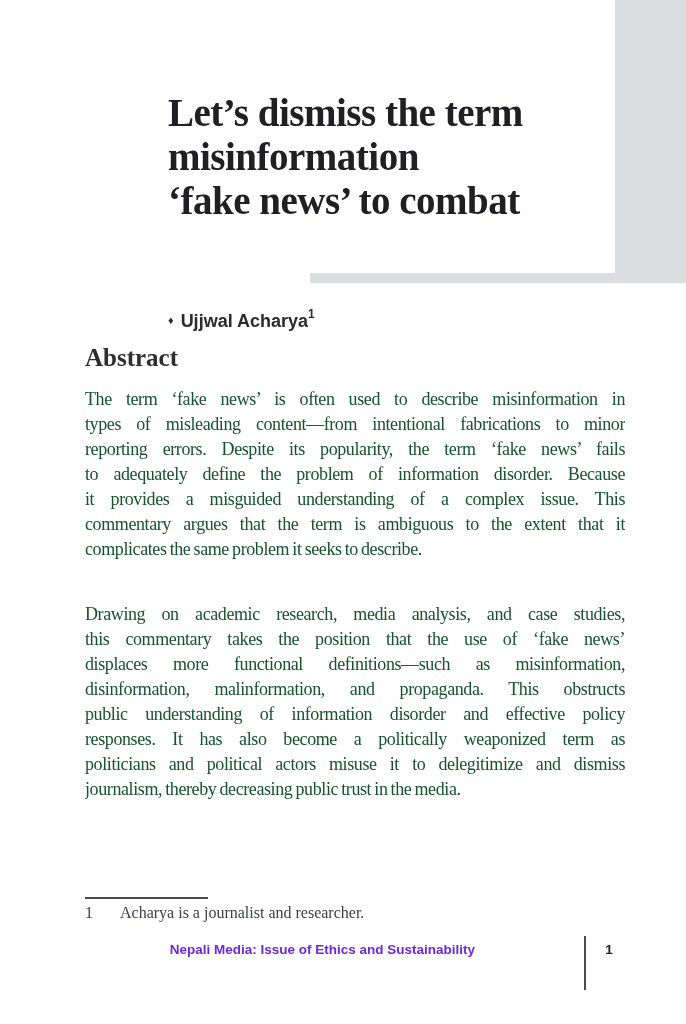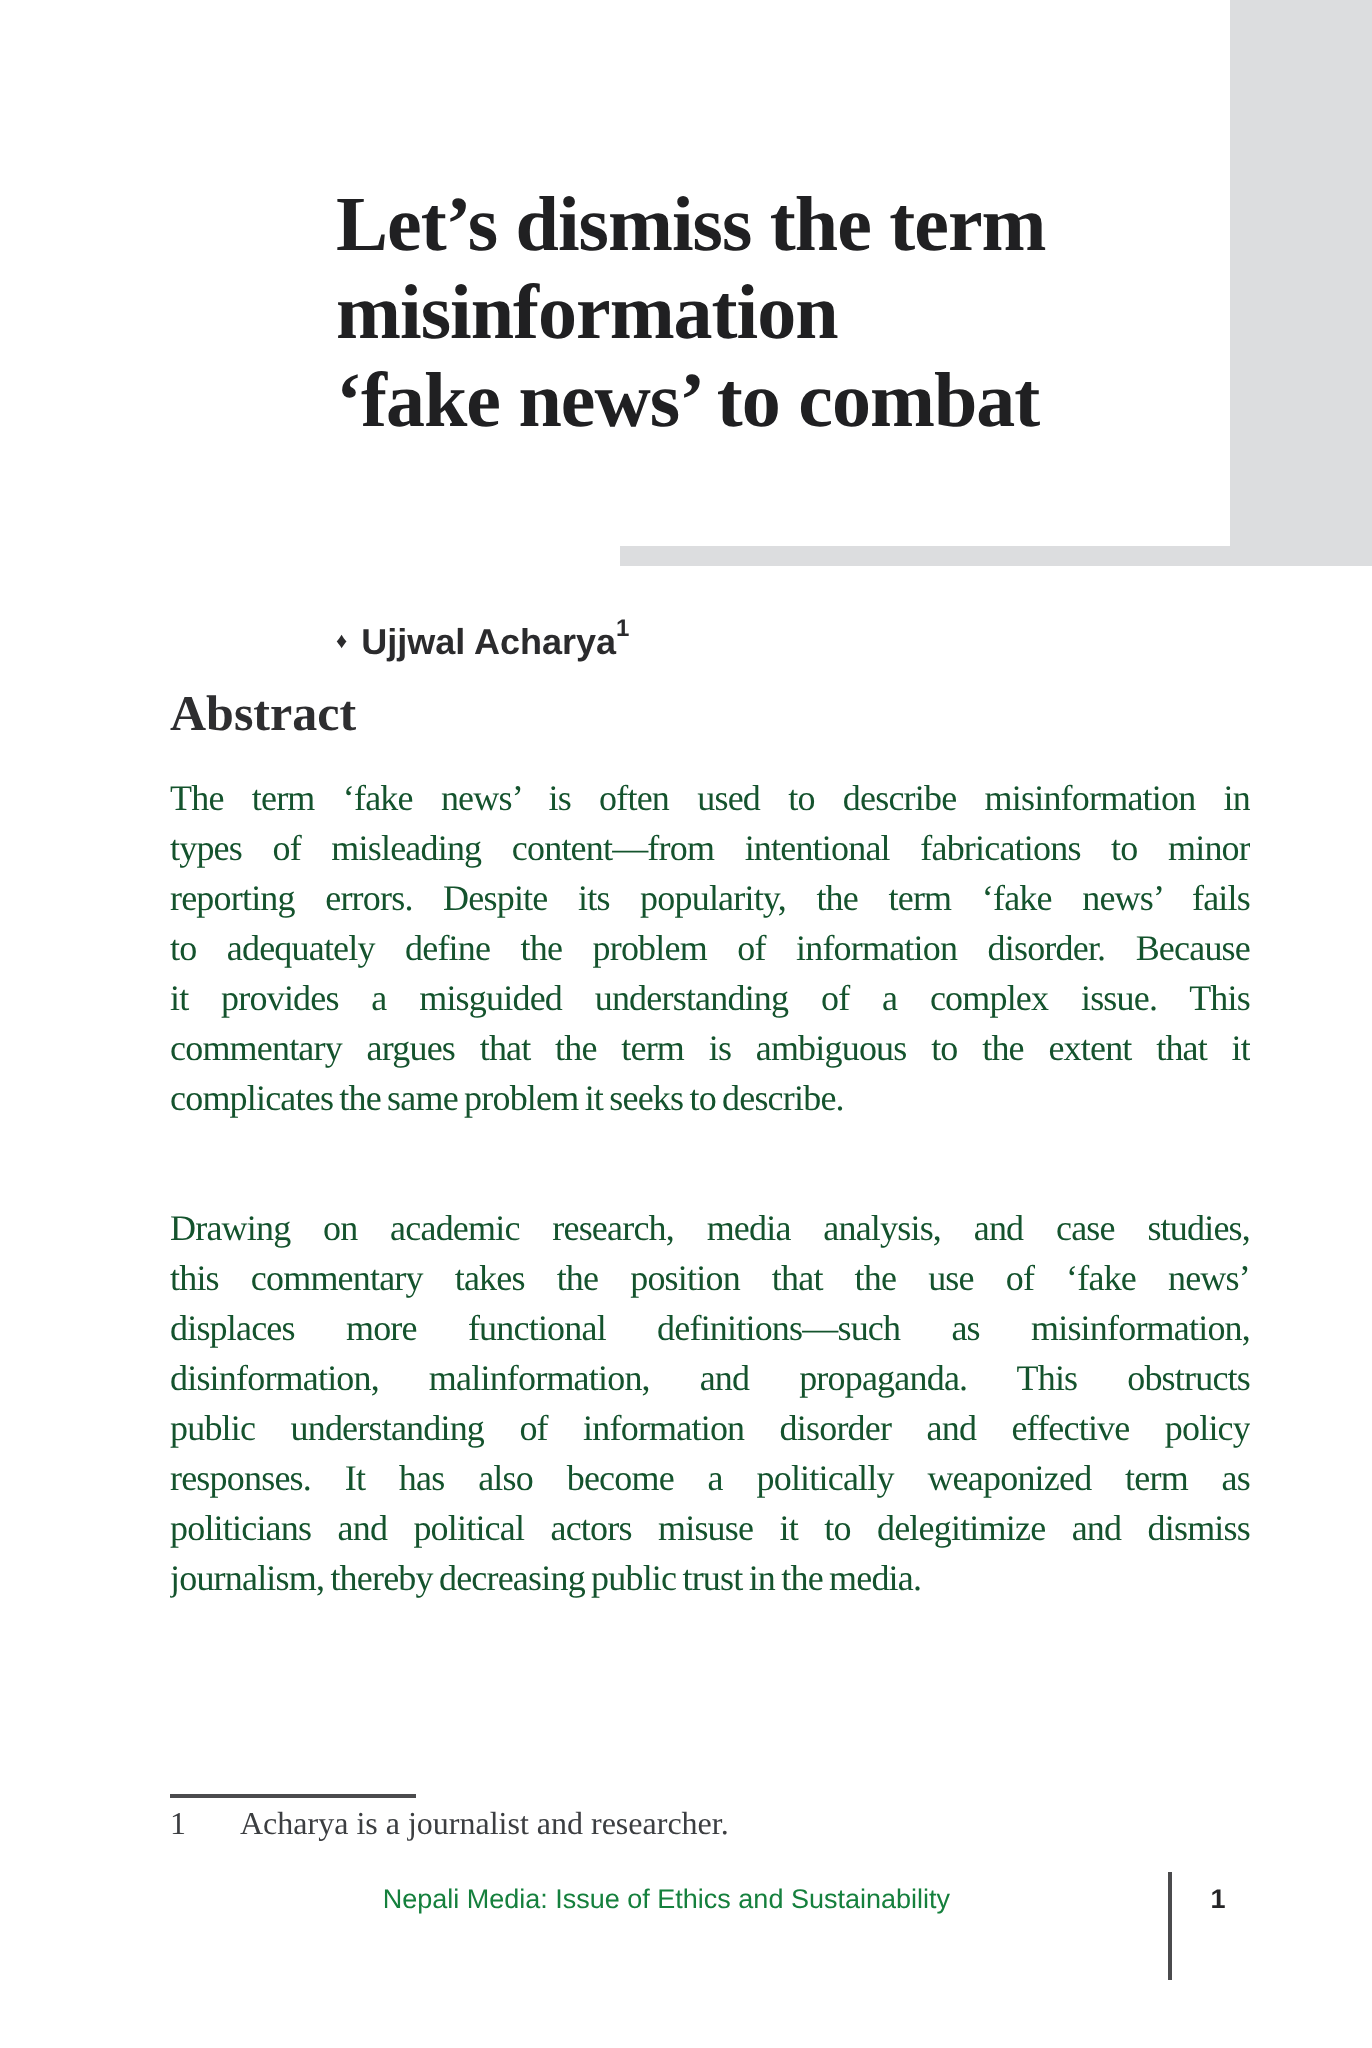--- a/index.html
+++ b/index.html
@@ -62,21 +62,21 @@
     position: absolute; left: 85px; top: 904px; width: 540px;
     font-family: "Liberation Serif", serif;
     font-size: 16px; color: #3c3e41; display: flex;
   }
   .footnote .fn-num { width: 35px; flex: 0 0 35px; }
 
   
   .footer-title {
     position: absolute; right: 113px; top: 942px;
     font-family: "Liberation Sans", sans-serif;
-    font-weight: 400; font-size: 13.5px; color: #15803d;
+    font-weight: 700; font-size: 13.5px; color: #6d28d9;
     white-space: nowrap;
   }
   .footer-bar { position: absolute; left: 584px; top: 936px; width: 2px; height: 54px; background: #4b4b4d; }
   .footer-page {
     position: absolute; left: 598px; top: 942px; width: 22px; text-align: center;
     font-family: "Liberation Sans", sans-serif;
     font-weight: 700; font-size: 13.5px; color: #242426;
   }
 </style>
 </head>

